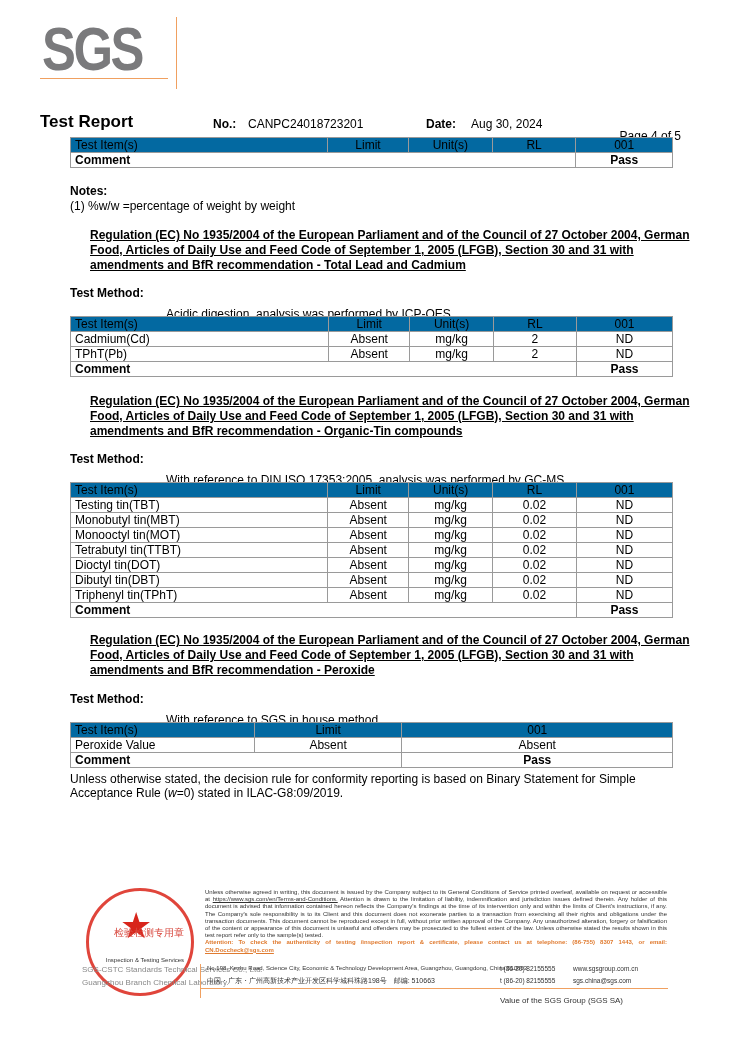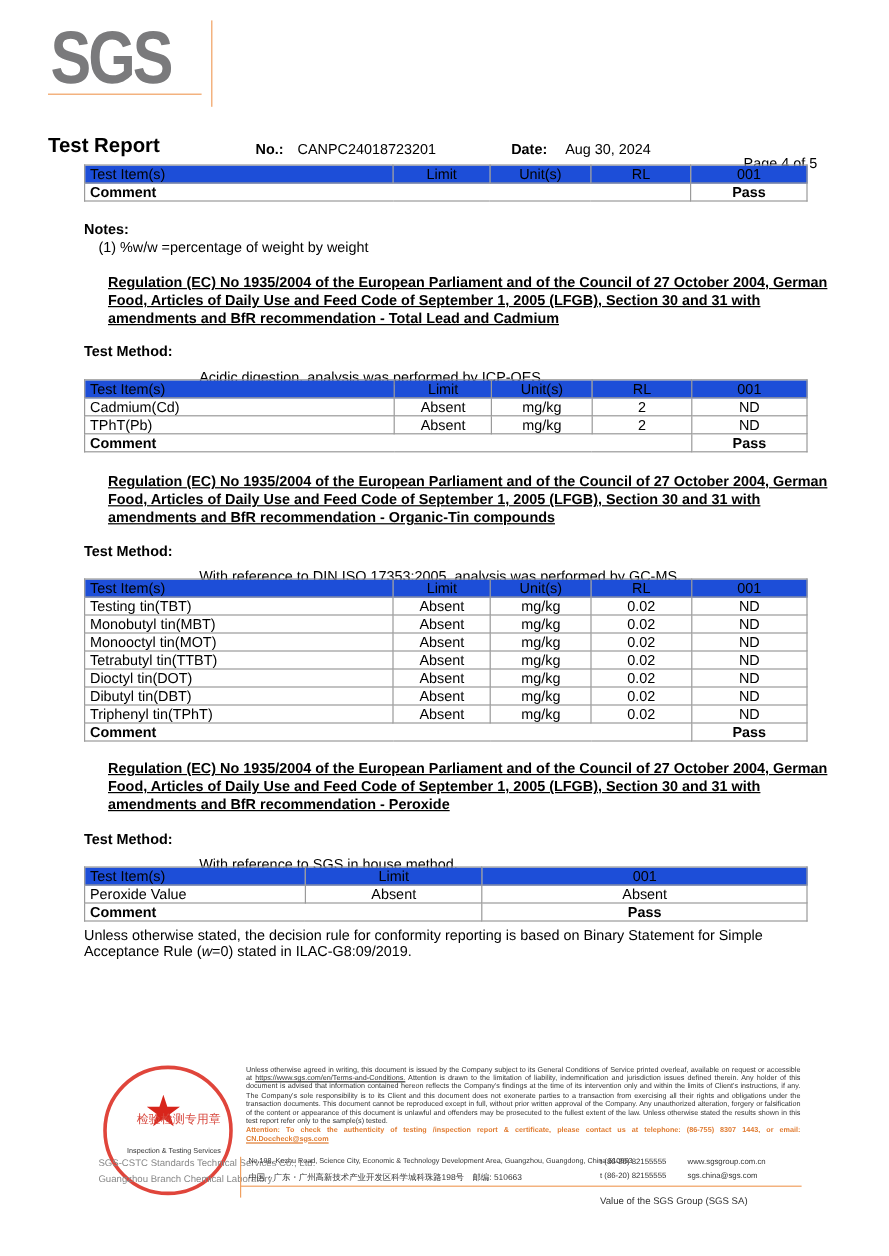--- a/index.html
+++ b/index.html
@@ -18,21 +18,21 @@
   .hdr-title { position:absolute; left:0; top:0; font-weight:bold; font-size:17px; }
   .hdr-no-l { position:absolute; left:173px; top:5px; font-weight:bold; font-size:12px; }
   .hdr-no { position:absolute; left:208px; top:5px; font-size:12px; }
   .hdr-date-l { position:absolute; left:386px; top:5px; font-weight:bold; font-size:12px; }
   .hdr-date { position:absolute; left:431px; top:5px; font-size:12px; }
   .hdr-page { position:absolute; right:4px; top:17px; font-size:12px; }
 
   
   table.rt { position:absolute; left:70px; width:603px; border-collapse:collapse; font-size:12px; }
   table.rt td { border:1px solid #9a9a9a; padding:0 4px; height:14px; line-height:14px; }
-  table.rt tr.head td { background:#1d4ed8;margin-top:24px; }
+  table.rt tr.head td { background:#0369a1;margin-top:24px; }
   table.rt td.c { text-align:center; }
   table.rt tr.comment td { font-weight:bold; }
 
   .txt { font-size:12px; line-height:14px; }
   .bold { font-weight:bold; }
   .reg { left:70px; width:600px; font-size:12px; font-weight:bold; line-height:15px; text-decoration:underline;margin-left:20px; }
   .method-l { left:70px; font-size:12px; font-weight:bold; }
   .method { left:166px; font-size:12px;margin-top:21px; }
 
   
@@ -89,21 +89,21 @@
     <td class="c">001</td>
   </tr>
   <tr class="comment">
     <td colspan="4">Comment</td>
     <td class="c">Pass</td>
   </tr>
 </tbody>
   </table>
 
 <div class="abs txt bold" style="left:70px; top:184px;">Notes:</div>
-<div class="abs txt" style="left:70px; top:199px;margin-left:12px;">(1) %w/w =percentage of weight by weight</div>
+<div class="abs txt" style="left:70px; top:199px;">(1) %w/w =percentage of weight by weight</div>
 
 <div class="abs reg" style="top:228px;">Regulation (EC) No 1935/2004 of the European Parliament and of the Council of 27 October 2004, German Food, Articles of Daily Use and Feed Code of September 1, 2005 (LFGB), Section 30 and 31 with amendments and BfR recommendation - Total Lead and Cadmium</div>
 <div class="abs method-l" style="top:286px;">Test Method:</div>
 <div class="abs method" style="top:286px;">Acidic digestion, analysis was performed by ICP-OES.</div>
 
 <table class="rt" style="top:316px;">
   <colgroup>
       <col style="width:273px">
       <col style="width:84px">
       <col style="width:87px">

